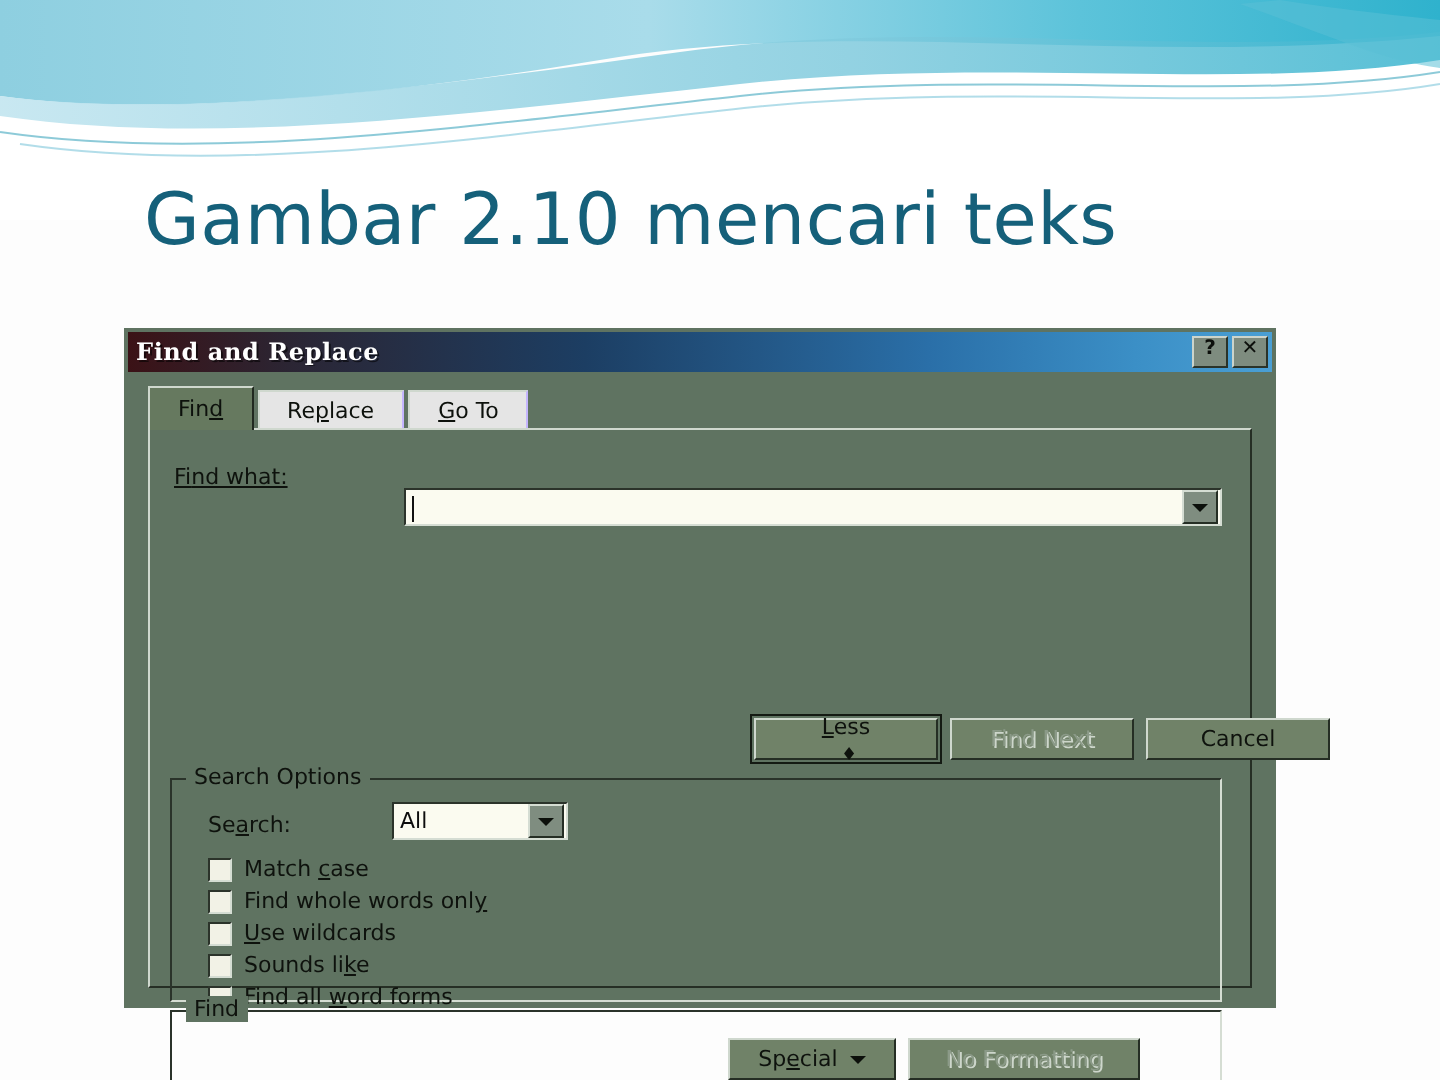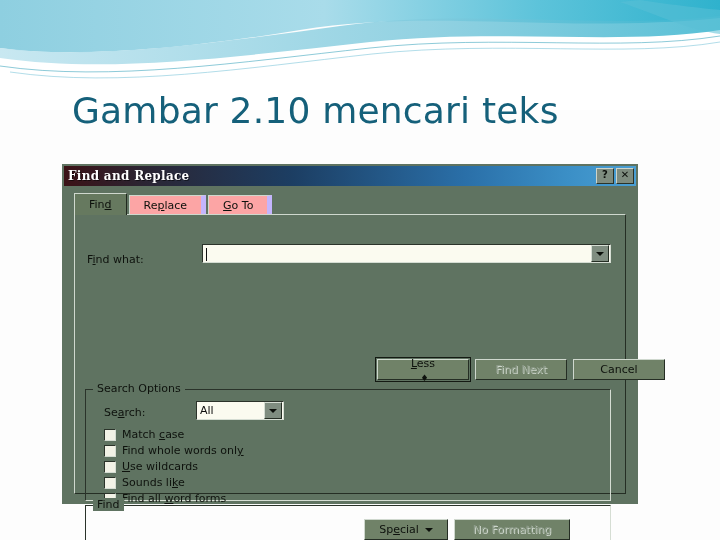--- a/index.html
+++ b/index.html
@@ -113,24 +113,24 @@
     height: 21px;
     display: flex;
     align-items: flex-end;
   }
   .tab {
     height: 19px;
     line-height: 19px;
     padding: 0 14px;
     font-size: 11px;
     color: #0d110c;
-    background: #fca5a5;
+    background: #e5e5e5;
     border-top: 1px solid #cfd8ce;
     border-left: 1px solid #cfd8ce;
-    border-right: 5px solid #c4b5fd;
+    border-right: 1px solid #c4b5fd;
     margin-right: 2px;
     white-space: nowrap;
   }
   .tab.active {
     height: 21px;
     line-height: 21px;
     background: #66795f;
     border-right: 1px solid #20291f;
     margin-right: 2px;
     position: relative;
@@ -154,21 +154,21 @@
 
   .lbl {
     position: absolute;
     font-size: 11px;
     color: #0e120d;
     white-space: nowrap;
   }
   .lbl u { text-decoration: underline; }
 
   
-  #find-what-label { left: 12px; top: 38px; }
+  #find-what-label { left: 12px; top: 17px; text-decoration: underline; }
 
   #find-what-combo {
     position: absolute;
     left: 127px;
     top: 29px;
     right: 14px;
     height: 19px;
     background: #fbfbf0;
     border-top: 1px solid #2b332a;
     border-left: 1px solid #2b332a;

